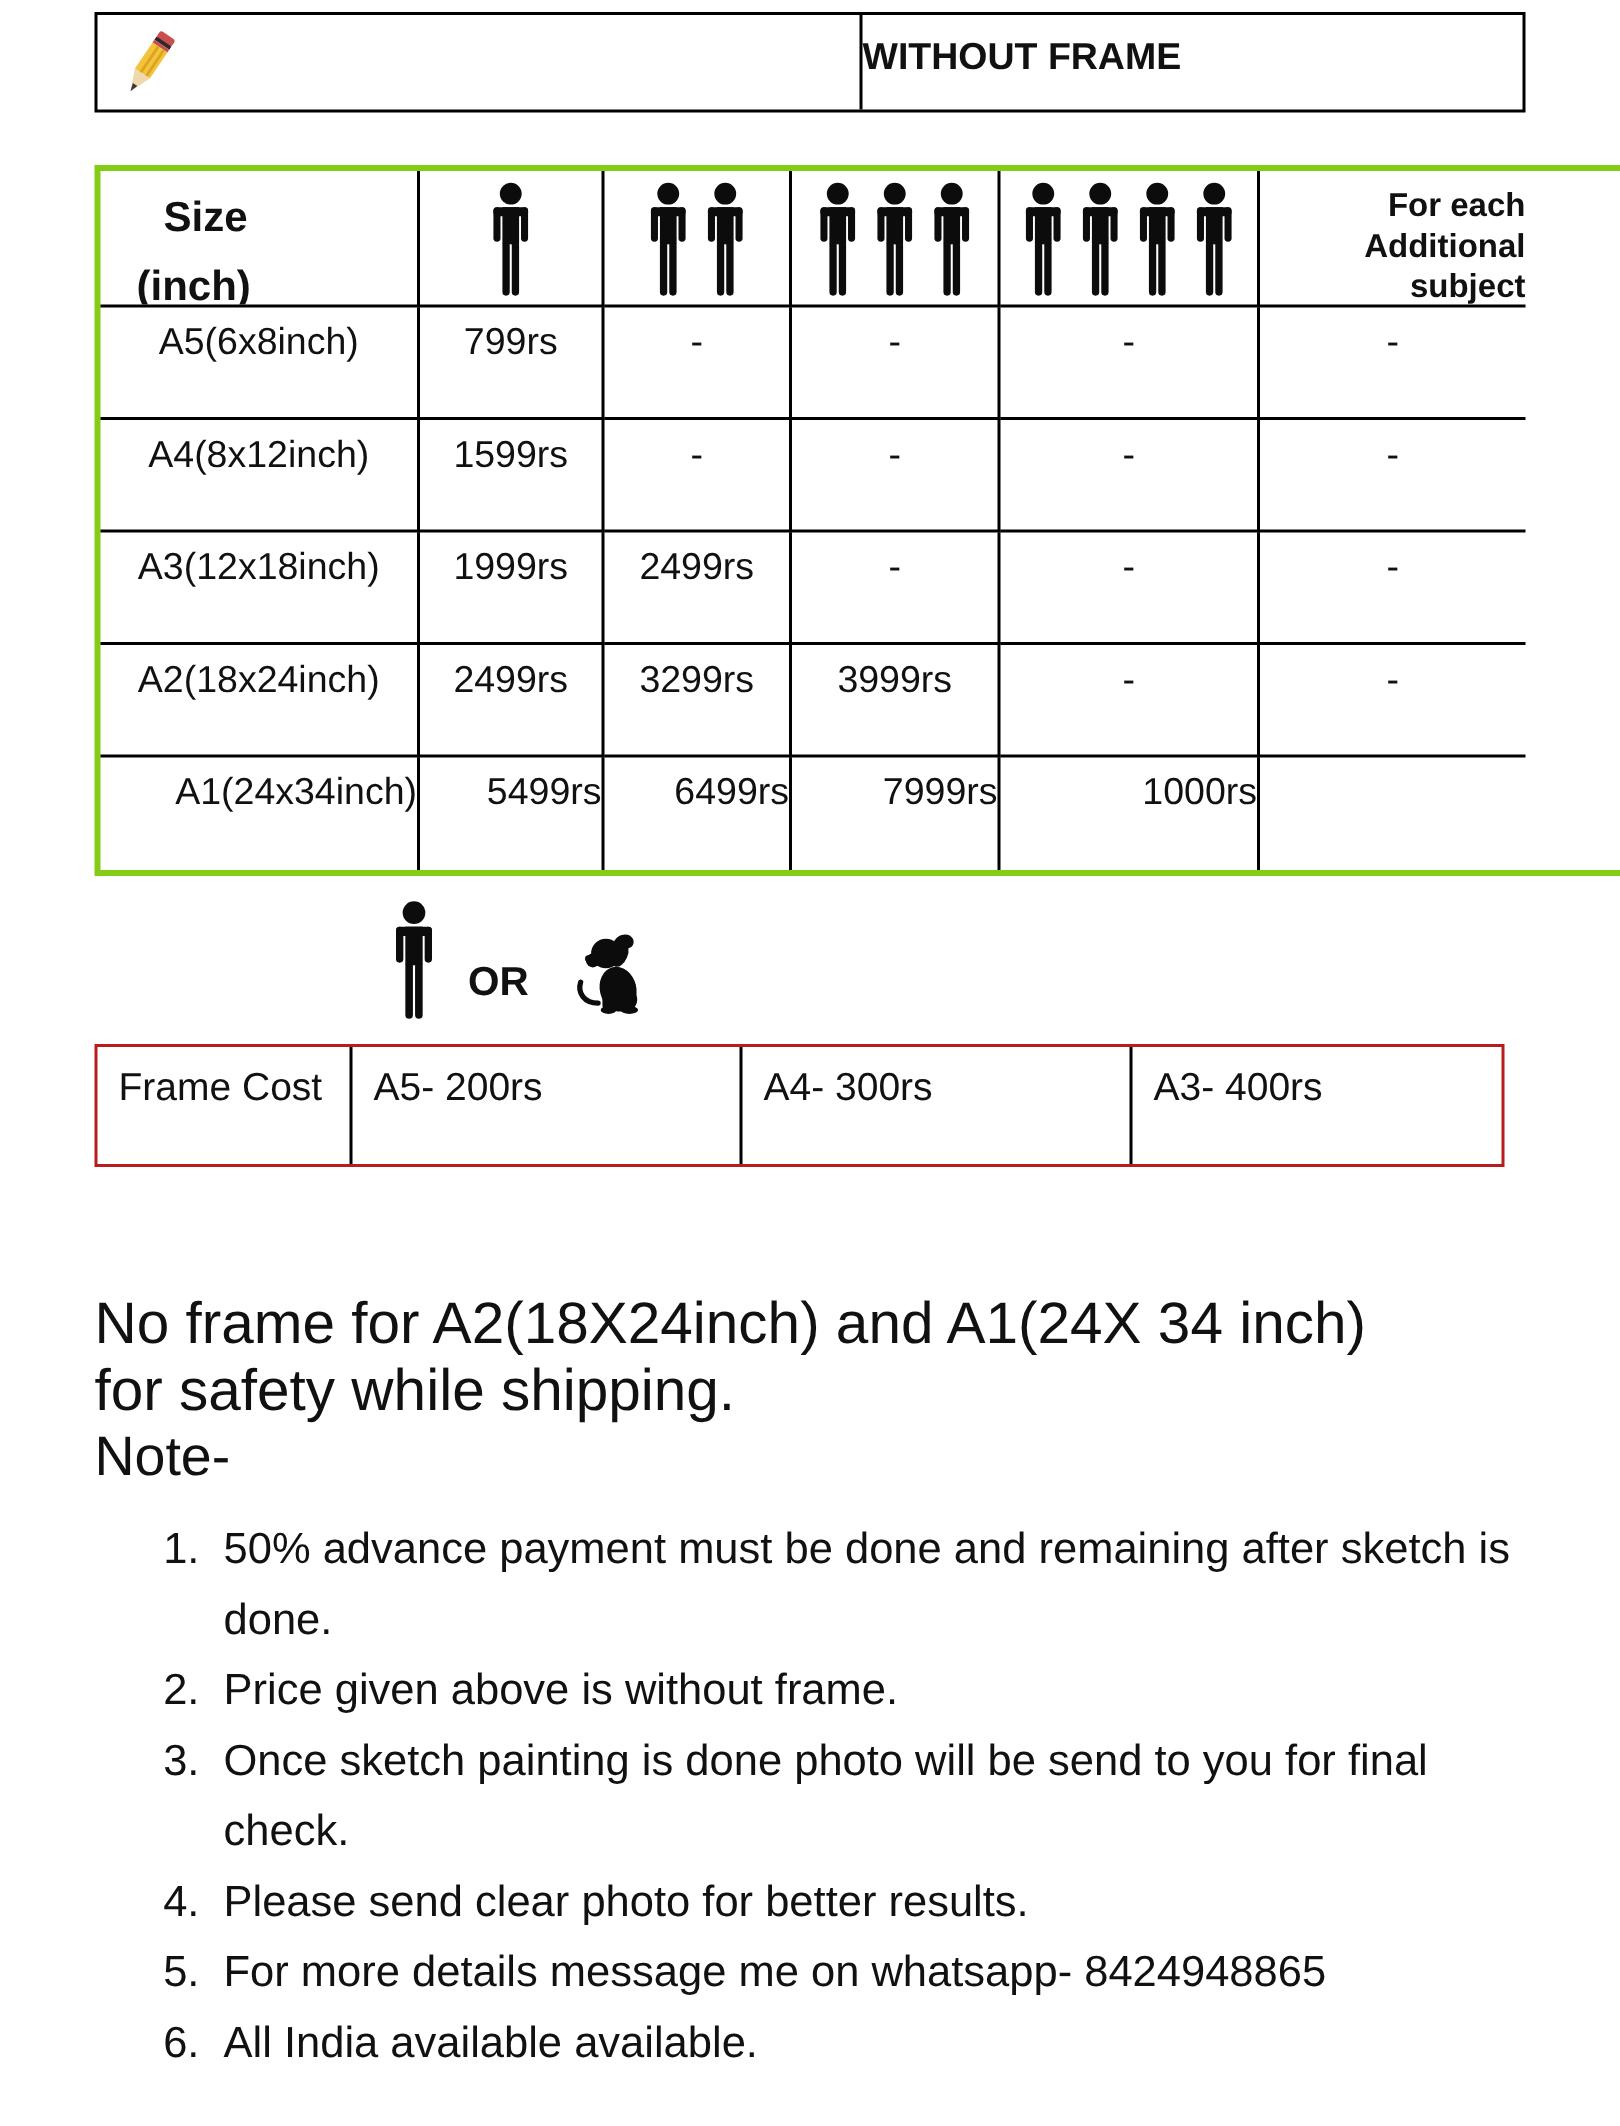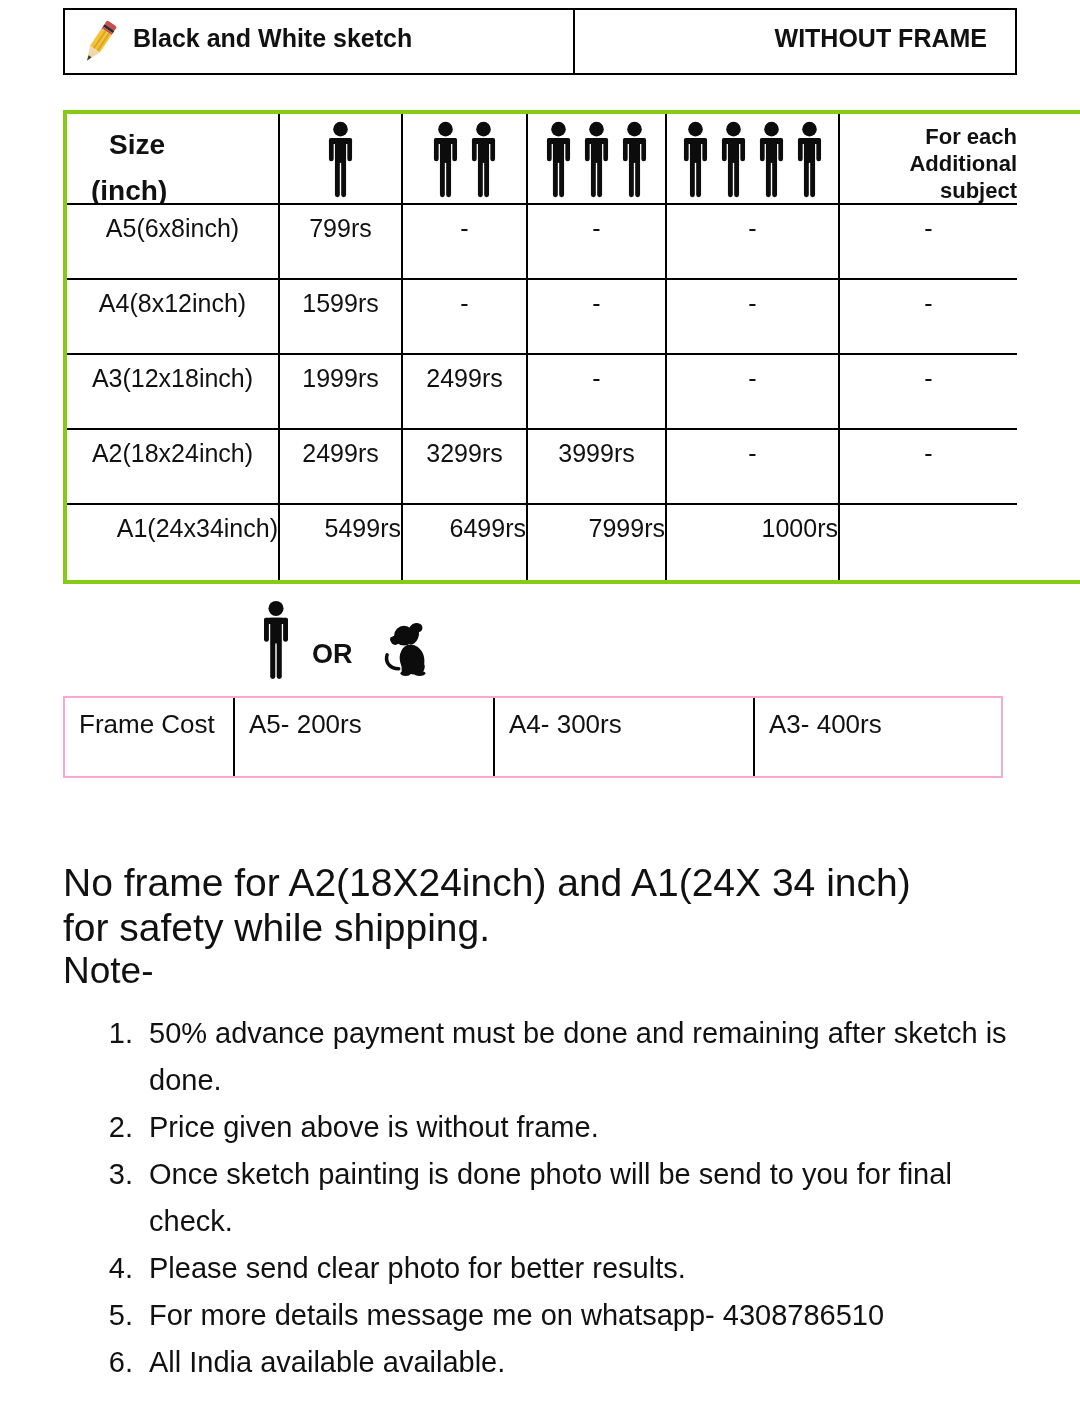--- a/index.html
+++ b/index.html
@@ -15,21 +15,21 @@
 
   
   .header-box {
     display:grid;
     grid-template-columns:510px 1fr;
     border:2px solid #000;
     height:67px;
   }
   .header-cell { display:flex; align-items:flex-start; padding-top:9px; }
   .header-cell.left { padding-left:8px; border-right:2px solid #000; }
-  .header-cell.right { justify-content:flex-end; padding-right:28px; }
+  .header-cell.right { justify-content:flex-start; padding-right:16px; }
   .header-title { font-size:25px; font-weight:bold; padding-top:5px; }
   .frame-mode { font-size:25px; font-weight:bold; padding-top:5px; }
   .pencil-wrap { width:52px; height:56px; margin-right:8px; margin-top:-2px; }
   .pencil-wrap svg { overflow:visible; }
 
   
   .price-table {
     margin-top:35px;
     display:grid;
     grid-template-columns:213px 123px 125px 139px 173px 177px;
@@ -71,21 +71,21 @@
   .subject-person svg { width:36px; height:80px; }
   .or-label { font-size:27px; font-weight:bold; margin-left:18px; padding-bottom:10px; }
   .subject-dog { width:58px; height:58px; margin-left:26px; margin-bottom:2px; }
   .subject-dog svg { width:58px; height:58px; }
 
   
   .frame-table {
     margin-top:16px;
     display:grid;
     grid-template-columns:170px 260px 260px 250px;
-    border:2px solid #f9a8d4;
+    border:2px solid #b91c1c;
     width:940px;
   }
   .ft-cell {
     height:78px;
     border-right:2px solid #000;
     font-size:26px;
     line-height:40px;
     padding:6px 12px 0 14px;
   }
   .ft-cell:last-child { border-right:none; }
@@ -125,21 +125,20 @@
             <rect x="20" y="7.5" width="12" height="2.6" fill="#2b2b2b"></rect>
             <rect x="20" y="10.1" width="12" height="2.2" fill="#c94f4f"></rect>
             <rect x="20" y="12.3" width="12" height="21" fill="#f3c33c"></rect>
             <rect x="23.8" y="12.3" width="1.8" height="21" fill="#d9a41f"></rect>
             <rect x="28.2" y="12.3" width="1.8" height="21" fill="#d9a41f"></rect>
             <polygon points="20,33.3 32,33.3 26,47.5" fill="#efd7ae"></polygon>
             <polygon points="24.2,42 27.8,42 26,47.5" fill="#3a3a3a"></polygon>
           </g>
         </svg>
       </span>
-      <span class="header-title">Black and White sketch</span>
     </div>
     <div class="header-cell right">
       <span class="frame-mode">WITHOUT FRAME</span>
     </div>
   </div>
 
   <div class="price-table">
 
     <div class="pt-cell pt-head size-head">
       <div class="l1">Size</div>
@@ -352,17 +351,17 @@
   </div>
 
   <p class="shipping-note">No frame for A2(18X24inch) and A1(24X 34 inch) for safety while shipping.</p>
 
   <div class="note-heading">Note-</div>
   <ol class="note-list">
     <li>50% advance payment must be done and remaining after sketch is done.</li>
     <li>Price given above is without frame.</li>
     <li>Once sketch painting is done photo will be send to you for final check.</li>
     <li>Please send clear photo for better results.</li>
-    <li>For more details message me on whatsapp- 4308786510</li>
+    <li>For more details message me on whatsapp- 8424948865</li>
     <li>All India available available.</li>
   </ol>
 
 </div>
 
 </body></html>

